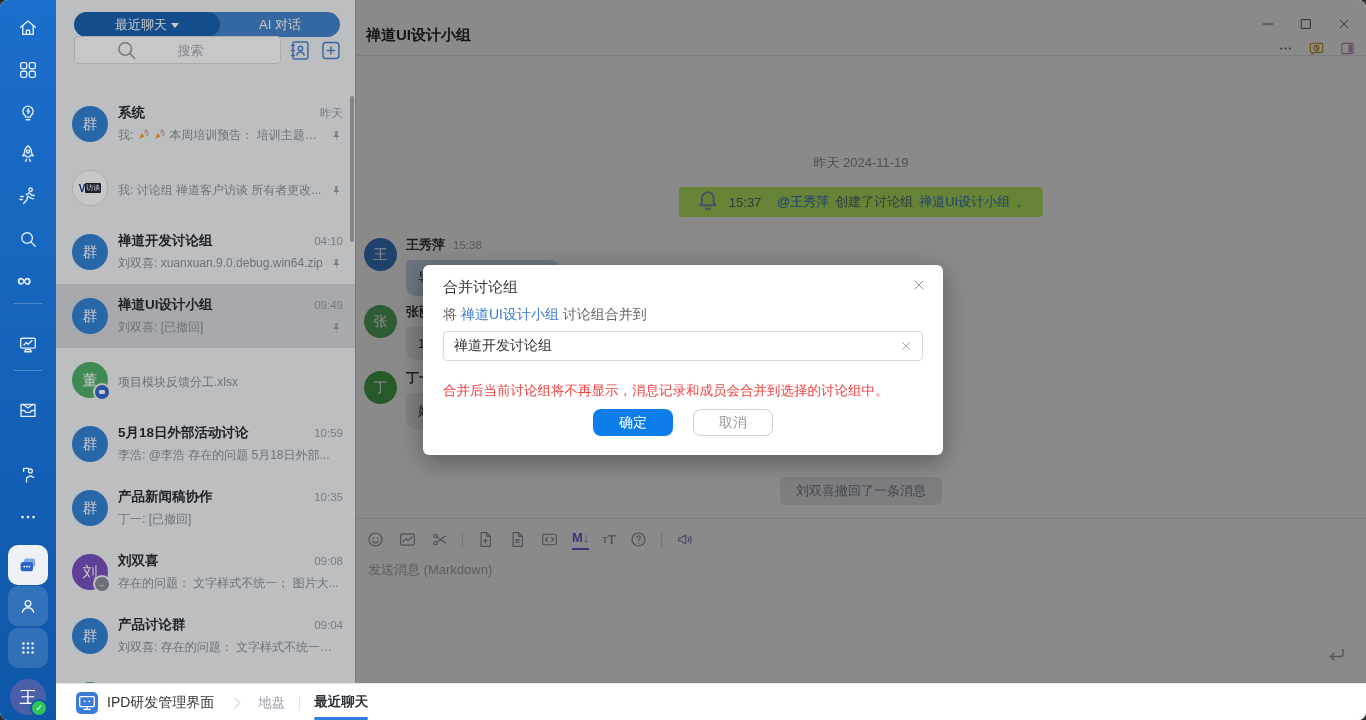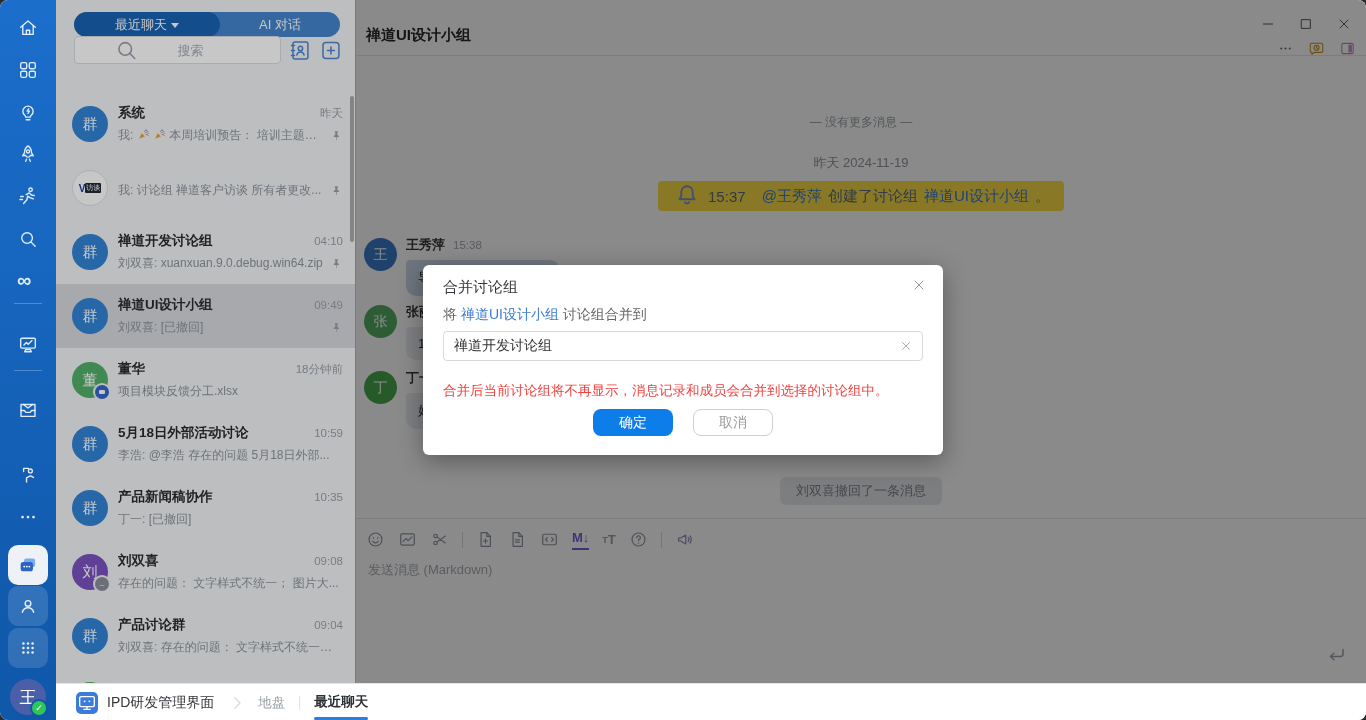--- a/index.html
+++ b/index.html
@@ -51,21 +51,21 @@
   .main-title{position:absolute;left:10px;top:26px;font-size:15px;font-weight:bold;color:#26282b;}
   .win-controls{position:absolute;right:14px;top:16px;display:flex;gap:22px;color:#585858;}
   .win-controls .wbtn{width:16px;height:16px;}
   .win-controls svg{width:16px;height:16px;}
   .hdr-actions{position:absolute;right:10px;top:40px;display:flex;gap:14px;align-items:center;}
   .hdr-actions .hbtn{width:17px;height:17px;display:flex;align-items:center;justify-content:center;}
   .hdr-actions svg{width:17px;height:17px;}
   .c-dots{color:#6b6b6b;} .c-history{color:#c8901d;} .c-panel{color:#c281c2;}
   .no-more{position:absolute;left:0;right:0;top:114px;text-align:center;font-size:12px;color:#9aa0a6;}
   .date-div{position:absolute;left:0;right:0;top:154px;text-align:center;font-size:13px;color:#8f97a0;}
-  .notice{position:absolute;left:50%;transform:translateX(-50%);top:181px;background:#fde047;border-radius:4px;height:30px;display:flex;align-items:center;padding:0 14px;font-size:15px;color:#5d6b7e;gap:6px;white-space:nowrap;}
+  .notice{position:absolute;left:50%;transform:translateX(-50%);top:187px;background:#bef264;border-radius:4px;height:30px;display:flex;align-items:center;padding:0 14px;font-size:13px;color:#5d6b7e;gap:6px;white-space:nowrap;}
   .notice svg{width:15px;height:15px;color:#7c93c9;}
   .lnk{color:#3a7bd8;}
   .msg{position:absolute;left:8px;}
   .msg .avatar{width:33px;height:33px;font-size:14px;position:absolute;left:0;top:2px;}
   .msg-body{margin-left:42px;}
   .msg-name{font-size:13px;font-weight:600;color:#33363a;white-space:nowrap;}
   .msg-time{font-size:11.5px;color:#a3a9b1;font-weight:normal;margin-left:8px;}
   .bubble{display:inline-block;margin-top:6px;background:#ccd9ea;border-radius:4px 10px 10px 10px;padding:9px 12px;font-size:13px;color:#333;white-space:nowrap;}
   .bubble.plain{background:#e9edf2;}
   .retract{position:absolute;left:50%;transform:translateX(-50%);top:477px;background:#e7e9ec;border-radius:6px;height:28px;line-height:28px;padding:0 16px;font-size:13px;color:#7d848d;white-space:nowrap;}
@@ -382,24 +382,20 @@
                   <path d="M9.2 2.5h5.6v1.8l-1.2.7v3.6l2.9 2.5v1.7h-4.2v4.7l-.6 1.6-.6-1.6v-4.7H6.9v-1.7l2.9-2.5V5l-1.2-.7z" fill="currentColor" stroke="none"></path>
                 </svg></span>
             </div>
           </div>
         </div>
         <div class="chat-item" style="top: 256px;">
           <div class="avatar" style="background: rgb(83, 176, 106);">董<span class="abadge" style="background:#3668c9">
               <span style="display:block;width:6px;height:4px;background:#fff;border-radius:1px"></span>
             </span></div>
           <div class="ci-main">
-            <div class="ci-top">
-              <span class="ci-name">董华</span>
-              <span class="ci-time">18分钟前</span>
-            </div>
             <div class="ci-bottom">
               <span class="ci-preview">项目模块反馈分工.xlsx</span>
             </div>
           </div>
         </div>
         <div class="chat-item" style="top: 320px;">
           <div class="avatar" style="background: rgb(51, 133, 214);">群</div>
           <div class="ci-main">
             <div class="ci-top">
               <span class="ci-name">5月18日外部活动讨论</span>
@@ -504,21 +500,20 @@
             <span style="display:flex;width:17px;height:17px">
               <svg viewBox="0 0 24 24" fill="none" stroke="currentColor" stroke-width="1.5" stroke-linecap="round" stroke-linejoin="round" style="width:100%;height:100%">
                 <rect x="4" y="4.8" width="16" height="14.4" rx="2"></rect>
                 <rect x="13.2" y="6.4" width="5.2" height="11.2" rx="1.2" fill="currentColor" stroke="none" opacity=".85"></rect>
               </svg>
             </span>
           </div>
         </div>
     </div>
 
-    <div class="no-more">— 没有更多消息 —</div>
     <div class="date-div">昨天 2024-11-19</div>
 
     <div class="notice">
       <span style="display: inline-flex; width: 100%; height: 100%; align-items: center; justify-content: center;">
           <svg viewBox="0 0 24 24" fill="none" stroke="currentColor" stroke-width="1.5" stroke-linecap="round" stroke-linejoin="round" style="width:100%;height:100%">
             <path d="M12 4.2a4.6 4.6 0 0 0-4.6 4.6v3.4L6 14.6h12l-1.4-2.4V8.8A4.6 4.6 0 0 0 12 4.2z"></path>
             <path d="M10.3 17a1.9 1.9 0 0 0 3.4 0"></path>
           </svg>
         </span>
       <span>15:37</span>

